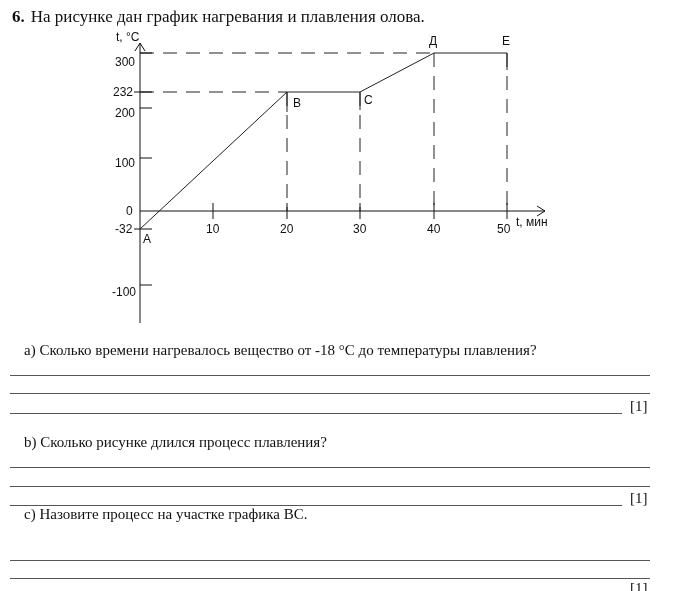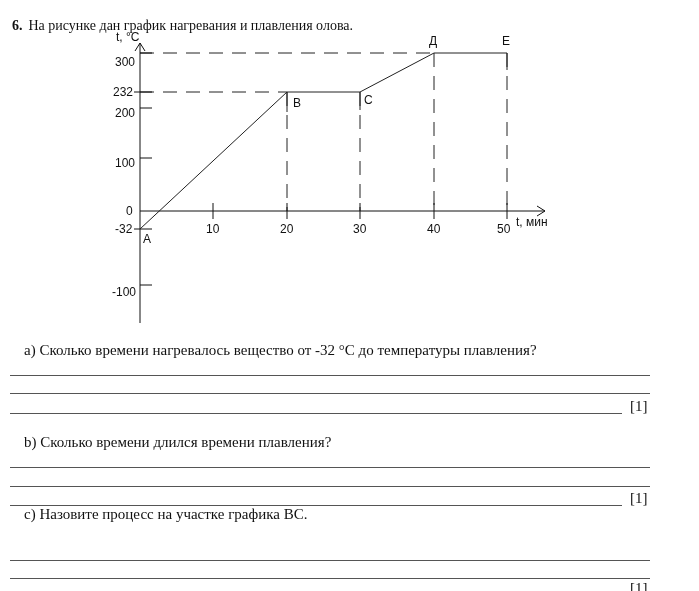--- a/index.html
+++ b/index.html
@@ -1,17 +1,17 @@
 <!DOCTYPE html>
 <html><head>
 <meta charset="utf-8">
 <style>
   html, body { margin:0; padding:0; background:#ffffff; }
   body { width:699px; height:591px; position:relative; overflow:hidden; font-family:"Liberation Serif", serif; color:#111; }
-  .title { position:absolute; left:12px; top:18px; font-size:14px; }
+  .title { position:absolute; left:12px; top:7px; font-size:17px; }
   .title b { font-weight:bold; margin-right:6px; }
   svg.graph { position:absolute; left:0; top:0; }
   .glabel { font-family:"Liberation Sans", sans-serif; font-size:12px; fill:#111; }
   .question { position:absolute; left:24px; font-size:15px; }
   .line { position:absolute; left:10px; height:0; border-top:1px solid #555; }
   .mark { position:absolute; font-size:15px; }
 </style>
 </head>
 <body>
 
@@ -70,27 +70,27 @@
   <text class="glabel" x="427" y="233">40</text>
   <text class="glabel" x="497" y="233">50</text>
 
   <text class="glabel" x="143" y="243">A</text>
   <text class="glabel" x="293" y="107">B</text>
   <text class="glabel" x="364" y="104">C</text>
   <text class="glabel" x="429" y="45">Д</text>
   <text class="glabel" x="502" y="45">E</text>
 </svg>
 
-<div class="question" style="top:342px;">a) Сколько времени нагревалось вещество от -32 °С до температуры плавления?</div>
+<div class="question" style="top:342px;">a) Сколько времени нагревалось вещество от -18 °С до температуры плавления?</div>
 <div class="line" style="top:375px; width:640px;"></div>
 <div class="line" style="top:393px; width:640px;"></div>
 <div class="line" style="top:413px; width:612px;"></div>
 <div class="mark" style="left:630px; top:398px;">[1]</div>
 
-<div class="question" style="top:434px;">b) Сколько времени длился времени плавления?</div>
+<div class="question" style="top:434px;">b) Сколько рисунке длился процесс плавления?</div>
 <div class="line" style="top:467px; width:640px;"></div>
 <div class="line" style="top:486px; width:640px;"></div>
 <div class="line" style="top:505px; width:612px;"></div>
 <div class="mark" style="left:630px; top:490px;">[1]</div>
 
 <div class="question" style="top:506px;">c)  Назовите процесс на участке графика ВС.</div>
 <div class="line" style="top:560px; width:640px;"></div>
 <div class="line" style="top:578px; width:640px;"></div>
 <div class="mark" style="left:630px; top:580px;">[1]</div>
 

